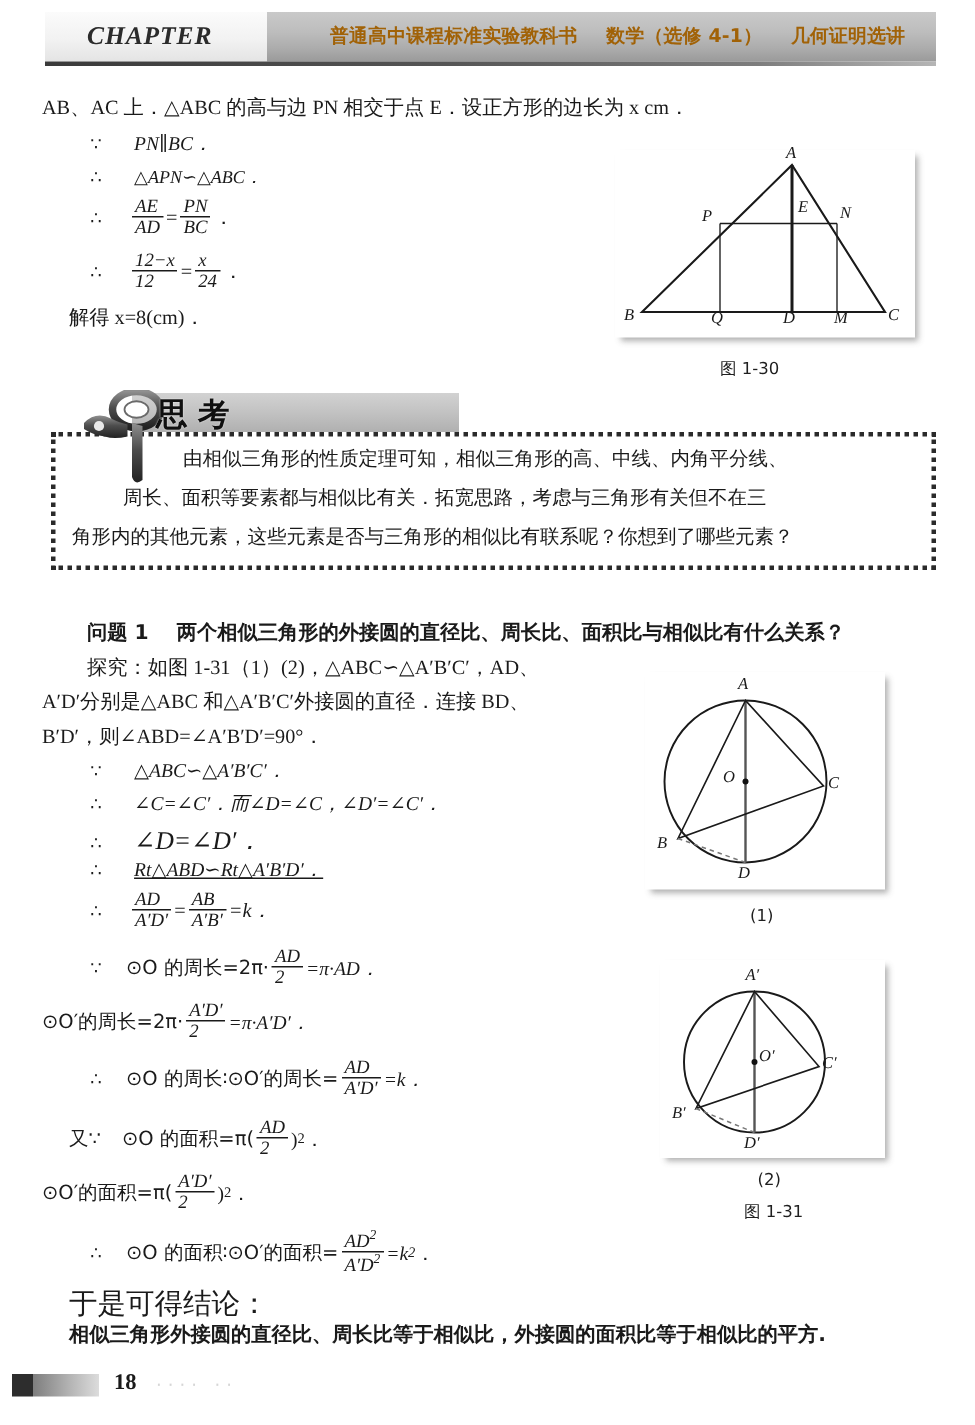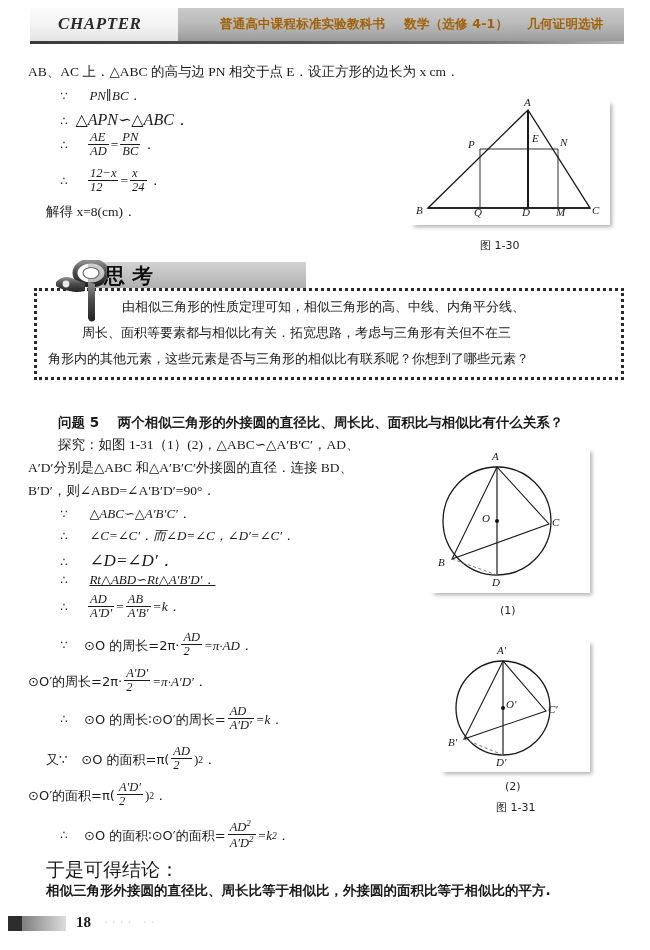--- a/index.html
+++ b/index.html
@@ -141,21 +141,21 @@
     <span class="mu">AB、AC 上．△ABC 的高与边 PN 相交于点 E．设正方形的边长为 x cm．</span>
   </div>
 
   <div class="body-line" style="left:56px;top:88px;">
     <span class="sym">∵</span>
     <span class="mi" style="margin-left:14px;font-size:13px;">PN∥BC．</span>
   </div>
 
   <div class="body-line" style="left:56px;top:110px;">
     <span class="sym">∴</span>
-    <span class="mi" style="font-size:16px;">△APN∽△ABC．</span>
+    <span class="mi" style="margin-left:14px;font-size:12px;">△APN∽△ABC．</span>
   </div>
 
   <div class="body-line eqrow" style="left:56px;top:132px;">
     <span class="sym">∴</span>
     <span style="display:inline-block;width:14px;"></span>
     <span class="frac mi">
       <span class="num">AE</span>
       <span class="den">AD</span>
     </span>
     <span class="mu">=</span>
@@ -231,21 +231,21 @@
     </div>
     <div class="think-label">思考</div>
     <div class="think-text">
       <p><span class="ind"></span><span>由相似三角形的性质定理可知，相似三角形的高、中线、内角平分线、</span></p>
       <p><span style="display:inline-block;width:34px;"></span><span>周长、面积等要素都与相似比有关．拓宽思路，考虑与三角形有关但不在三</span></p>
       <p>角形内的其他元素，这些元素是否与三角形的相似比有联系呢？你想到了哪些元素？</p>
     </div>
   </div>
 
   <div class="body-line" style="left:58px;top:414px;font-size:13.5px;font-weight:bold;">
-    <span class="cn">问题 5</span>
+    <span class="cn">问题 1</span>
     <span style="display:inline-block;width:12px;"></span>
     <span class="cn">两个相似三角形的外接圆的直径比、周长比、面积比与相似比有什么关系？</span>
   </div>
 
   <div class="body-line" style="left:58px;top:437px;font-size:13.5px;">
     <span class="mu">探究：如图 1-31（1）(2)，△ABC∽△A′B′C′，AD、</span>
   </div>
   <div class="body-line" style="left:28px;top:460px;font-size:13.5px;">
     <span class="mu">A′D′分别是△ABC 和△A′B′C′外接圆的直径．连接 BD、</span>
   </div>

